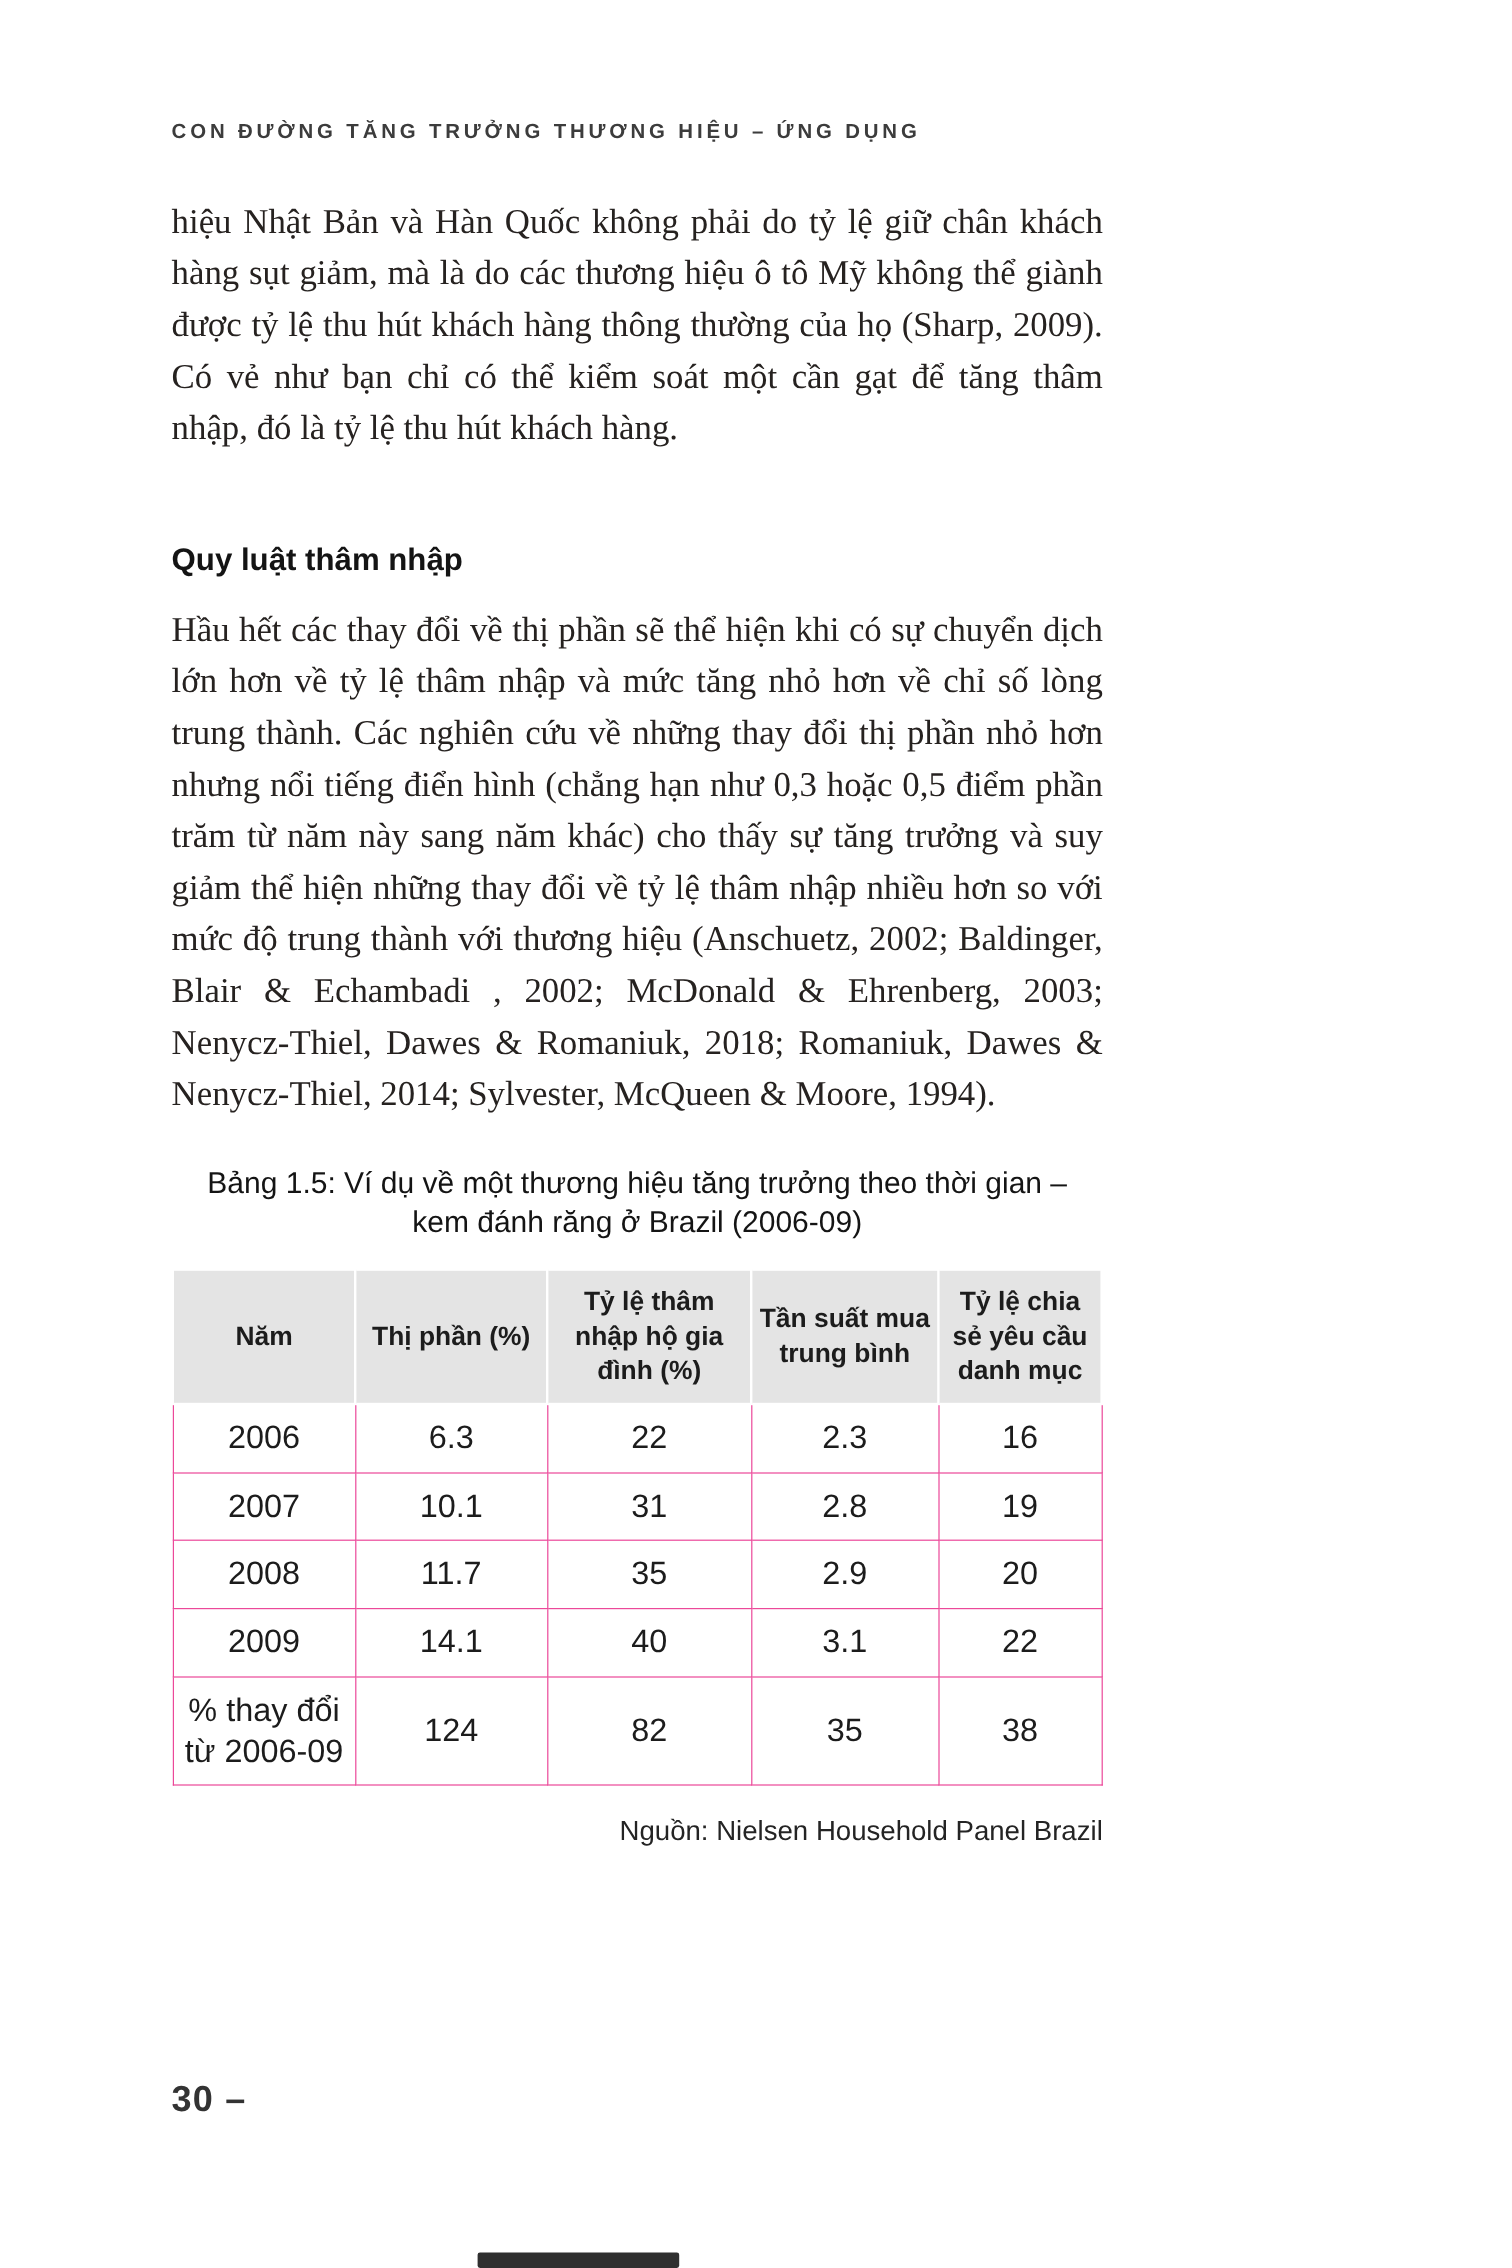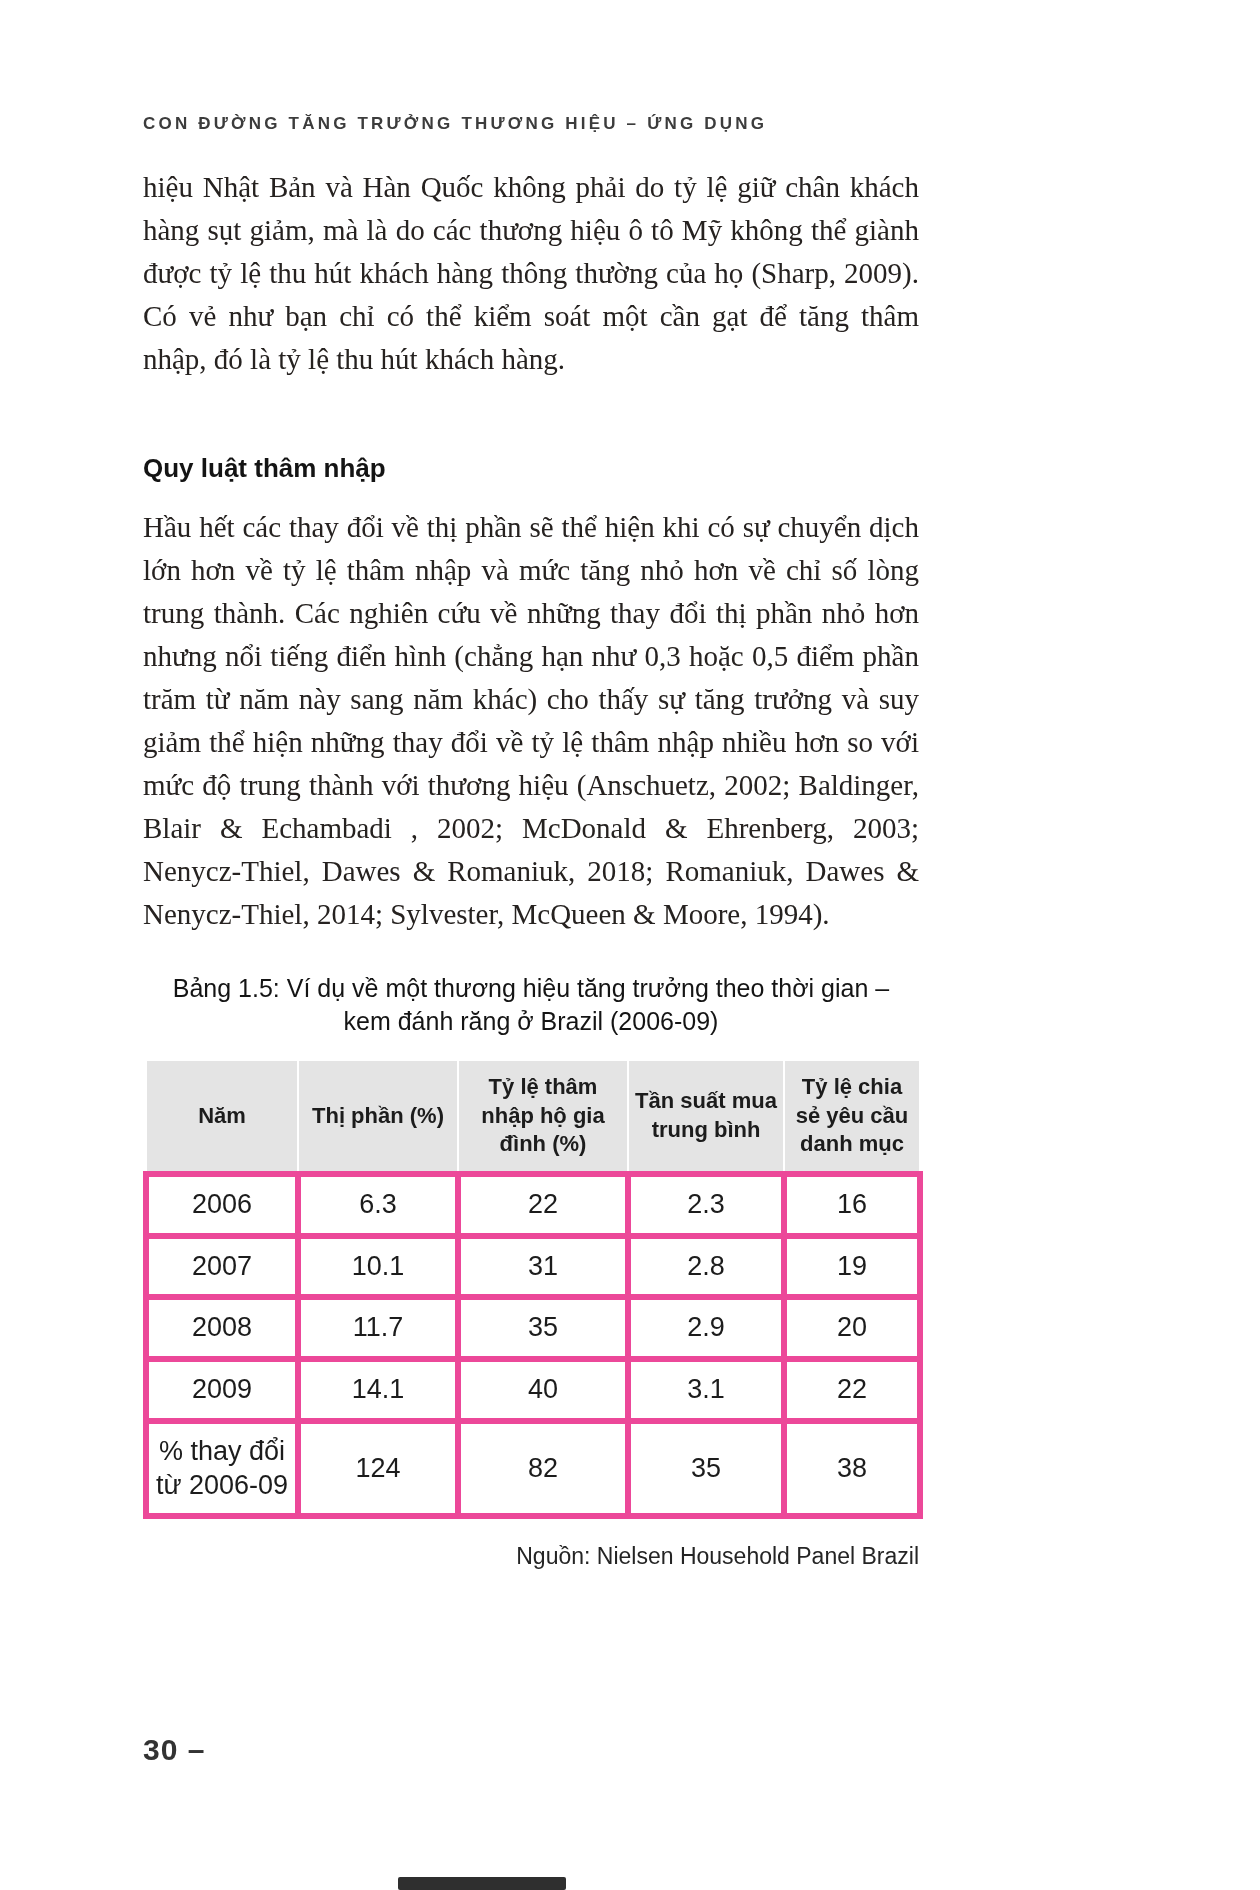--- a/index.html
+++ b/index.html
@@ -8,38 +8,38 @@
     width: 1260px;
     height: 1890px;
     background: #ffffff;
     font-family: "Liberation Serif", serif;
     color: #232323;
     overflow: hidden;
   }
   .content {
     position: absolute;
     left: 143px;
-    top: 14px;
+    top: 0;
     width: 776px;
   }
   .running-header {
     margin-top: 100px;
     font-family: "Liberation Sans", sans-serif;
     font-size: 17px;
     font-weight: 600;
     letter-spacing: 3.2px;
     color: #3c3c3c;
   }
   .para {
     font-size: 29px;
     line-height: 43px;
     text-align: justify;
     color: #262220;
   }
-  .p1 { margin-top: 32px; }
+  .p1 { margin-top: 44px; }
   .section-heading {
     font-family: "Liberation Sans", sans-serif;
     font-size: 26px;
     font-weight: 700;
     color: #141414;
     margin-top: 72px;
   }
   .p2 { margin-top: 18px; }
   .table-caption {
     font-family: "Liberation Sans", sans-serif;
@@ -62,21 +62,21 @@
     border: 2px solid #ffffff;
     font-size: 22px;
     font-weight: 700;
     line-height: 1.3;
     padding: 12px 6px;
     color: #1c1c1c;
     text-align: center;
     vertical-align: middle;
   }
   table.data td {
-    border: 6px solid #ec4899;
+    border: 1px solid #ec4899;
     font-size: 27px;
     text-align: center;
     vertical-align: middle;
     padding: 11px 6px;
     color: #1c1c1c;
     line-height: 1.25;
   }
   .source-note {
     font-family: "Liberation Sans", sans-serif;
     font-size: 23px;

